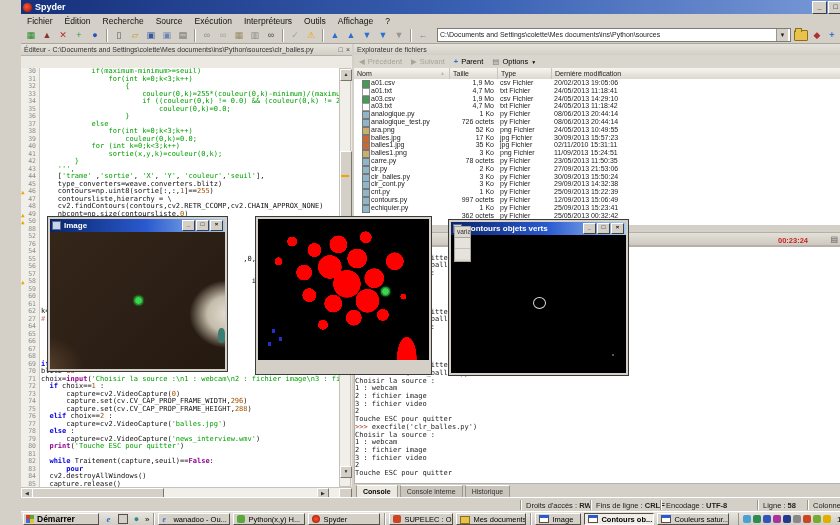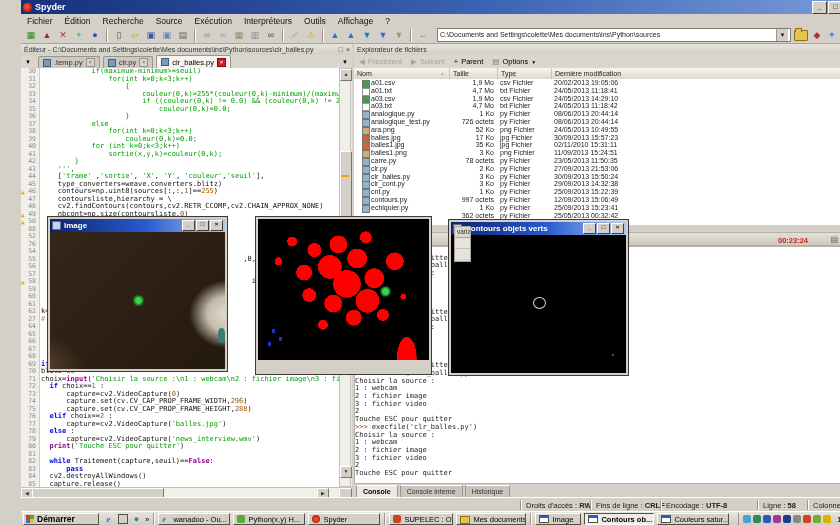--- a/index.html
+++ b/index.html
@@ -216,41 +216,20 @@
     <span class="tbicon" style="color:#2f6fd0;width:10px;font-weight:bold;">+</span>
   </span>
 </div>
 
 <div id="editor-panel" class="abs">
   <div class="panel-h">Éditeur - C:\Documents and Settings\colette\Mes documents\ins\Python\sources\clr_balles.py</div>
   <span class="ph-btns">
     <span>□</span>
     <span>×</span>
   </span>
-  <div id="tabbar">
-    <span class="tbicon" style="width:12px;font-size:7px;">▾</span>
-    <span id="etabs" style="display:flex;align-items:flex-end;">
-        <span class="etab">
-          <span class="tab-pyic"></span>
-          <span>.temp.py</span>
-          <span class="tab-x">×</span>
-        </span>
-        <span class="etab">
-          <span class="tab-pyic"></span>
-          <span>clr.py</span>
-          <span class="tab-x">×</span>
-        </span>
-        <span class="etab active">
-          <span class="tab-pyic"></span>
-          <span>clr_balles.py</span>
-          <span class="tab-x">×</span>
-        </span>
-      </span>
-    <span class="tbicon" style="margin-left:auto;width:12px;font-size:7px;">▾</span>
-  </div>
   <div id="codebg"></div>
   <div id="gutter">
       <div class="gut-row">30</div>
       <div class="gut-row">31</div>
       <div class="gut-row">32</div>
       <div class="gut-row">33</div>
       <div class="gut-row">34</div>
       <div class="gut-row">35</div>
       <div class="gut-row">36</div>
       <div class="gut-row">37</div>
@@ -313,21 +292,21 @@
       <div class="code-row"><span class="sg-s">                    }</span></div>
       <div class="code-row"><span class="sg-s">            else</span></div>
       <div class="code-row"><span class="sg-s">                for(int k=0;k&lt;3;k++)</span></div>
       <div class="code-row"><span class="sg-s">                    couleur(0,k)=0.0;</span></div>
       <div class="code-row"><span class="sg-s">            for (int k=0;k&lt;3;k++)</span></div>
       <div class="code-row"><span class="sg-s">                sortie(x,y,k)=couleur(0,k);</span></div>
       <div class="code-row"><span class="sg-s">        }</span></div>
       <div class="code-row"><span class="sg-s">    ''',</span></div>
       <div class="code-row"><span class="sg-t">    [</span><span class="sg-s">'trame'</span><span class="sg-t"> ,</span><span class="sg-s">'sortie'</span><span class="sg-t">, </span><span class="sg-s">'X'</span><span class="sg-t">, </span><span class="sg-s">'Y'</span><span class="sg-t">, </span><span class="sg-s">'couleur'</span><span class="sg-t">,</span><span class="sg-s">'seuil'</span><span class="sg-t">],</span></div>
       <div class="code-row"><span class="sg-t">    type_converters=weave.converters.blitz)</span></div>
-      <div class="code-row"><span class="sg-t">    contours=np.uint8(sources[:,:,</span><span class="sg-n">1</span><span class="sg-t">]==</span><span class="sg-n">255</span><span class="sg-t">)</span></div>
+      <div class="code-row"><span class="sg-t">    contours=np.uint8(sortie[:,:,</span><span class="sg-n">1</span><span class="sg-t">]==</span><span class="sg-n">255</span><span class="sg-t">)</span></div>
       <div class="code-row"><span class="sg-t">    contoursliste,hierarchy = \</span></div>
       <div class="code-row"><span class="sg-t">    cv2.findContours(contours,cv2.RETR_CCOMP,cv2.CHAIN_APPROX_NONE)</span></div>
       <div class="code-row"><span class="sg-t">    nbcont=np.size(contoursliste,</span><span class="sg-n">0</span><span class="sg-t">)</span></div>
       <div class="code-row"><span class="sg-t"></span></div>
       <div class="code-row"><span class="sg-t"></span></div>
       <div class="code-row"><span class="sg-t"></span></div>
       <div class="code-row"><span class="sg-t"></span></div>
       <div class="code-row"><span class="sg-t"></span></div>
       <div class="code-row"><span class="sg-t">                                                ,0,index</span></div>
       <div class="code-row"><span class="sg-t"></span></div>
@@ -350,21 +329,21 @@
       <div class="code-row"><span class="sg-t">      capture=cv2.VideoCapture(</span><span class="sg-n">0</span><span class="sg-t">)</span></div>
       <div class="code-row"><span class="sg-t">      capture.set(cv.CV_CAP_PROP_FRAME_WIDTH,</span><span class="sg-n">296</span><span class="sg-t">)</span></div>
       <div class="code-row"><span class="sg-t">      capture.set(cv.CV_CAP_PROP_FRAME_HEIGHT,</span><span class="sg-n">288</span><span class="sg-t">)</span></div>
       <div class="code-row"><span class="sg-t">  </span><span class="sg-k">elif</span><span class="sg-t"> choix==</span><span class="sg-n">2</span><span class="sg-t"> :</span></div>
       <div class="code-row"><span class="sg-t">      capture=cv2.VideoCapture(</span><span class="sg-s">'balles.jpg'</span><span class="sg-t">)</span></div>
       <div class="code-row"><span class="sg-t">  </span><span class="sg-k">else</span><span class="sg-t"> :</span></div>
       <div class="code-row"><span class="sg-t">      capture=cv2.VideoCapture(</span><span class="sg-s">'news_interview.wmv'</span><span class="sg-t">)</span></div>
       <div class="code-row"><span class="sg-t">  </span><span class="sg-b">print</span><span class="sg-t">(</span><span class="sg-s">'Touche ESC pour quitter'</span><span class="sg-t">)</span></div>
       <div class="code-row"><span class="sg-t"></span></div>
       <div class="code-row"><span class="sg-t">  </span><span class="sg-k">while</span><span class="sg-t"> Traitement(capture,seuil)==</span><span class="sg-b">False</span><span class="sg-t">:</span></div>
-      <div class="code-row"><span class="sg-t">      </span><span class="sg-k">pass</span></div>
+      <div class="code-row"><span class="sg-t">      </span><span class="sg-k">pour</span></div>
       <div class="code-row"><span class="sg-t">  cv2.destroyAllWindows()</span></div>
       <div class="code-row"><span class="sg-t">  capture.release()</span></div>
     </div>
   <div class="vscroll" style="left:318px;top:24px;height:419px;">
     <span class="sbtn" style="top:0;">▲</span>
     <span class="sthumb" style="top:82px;height:118px;"></span>
     <span class="warnmark" style="left:1px;top:106px;"></span>
     <span class="warnmark" style="left:1px;top:226px;"></span>
     <span class="sbtn" style="top:397px;">▼</span>
   </div>

